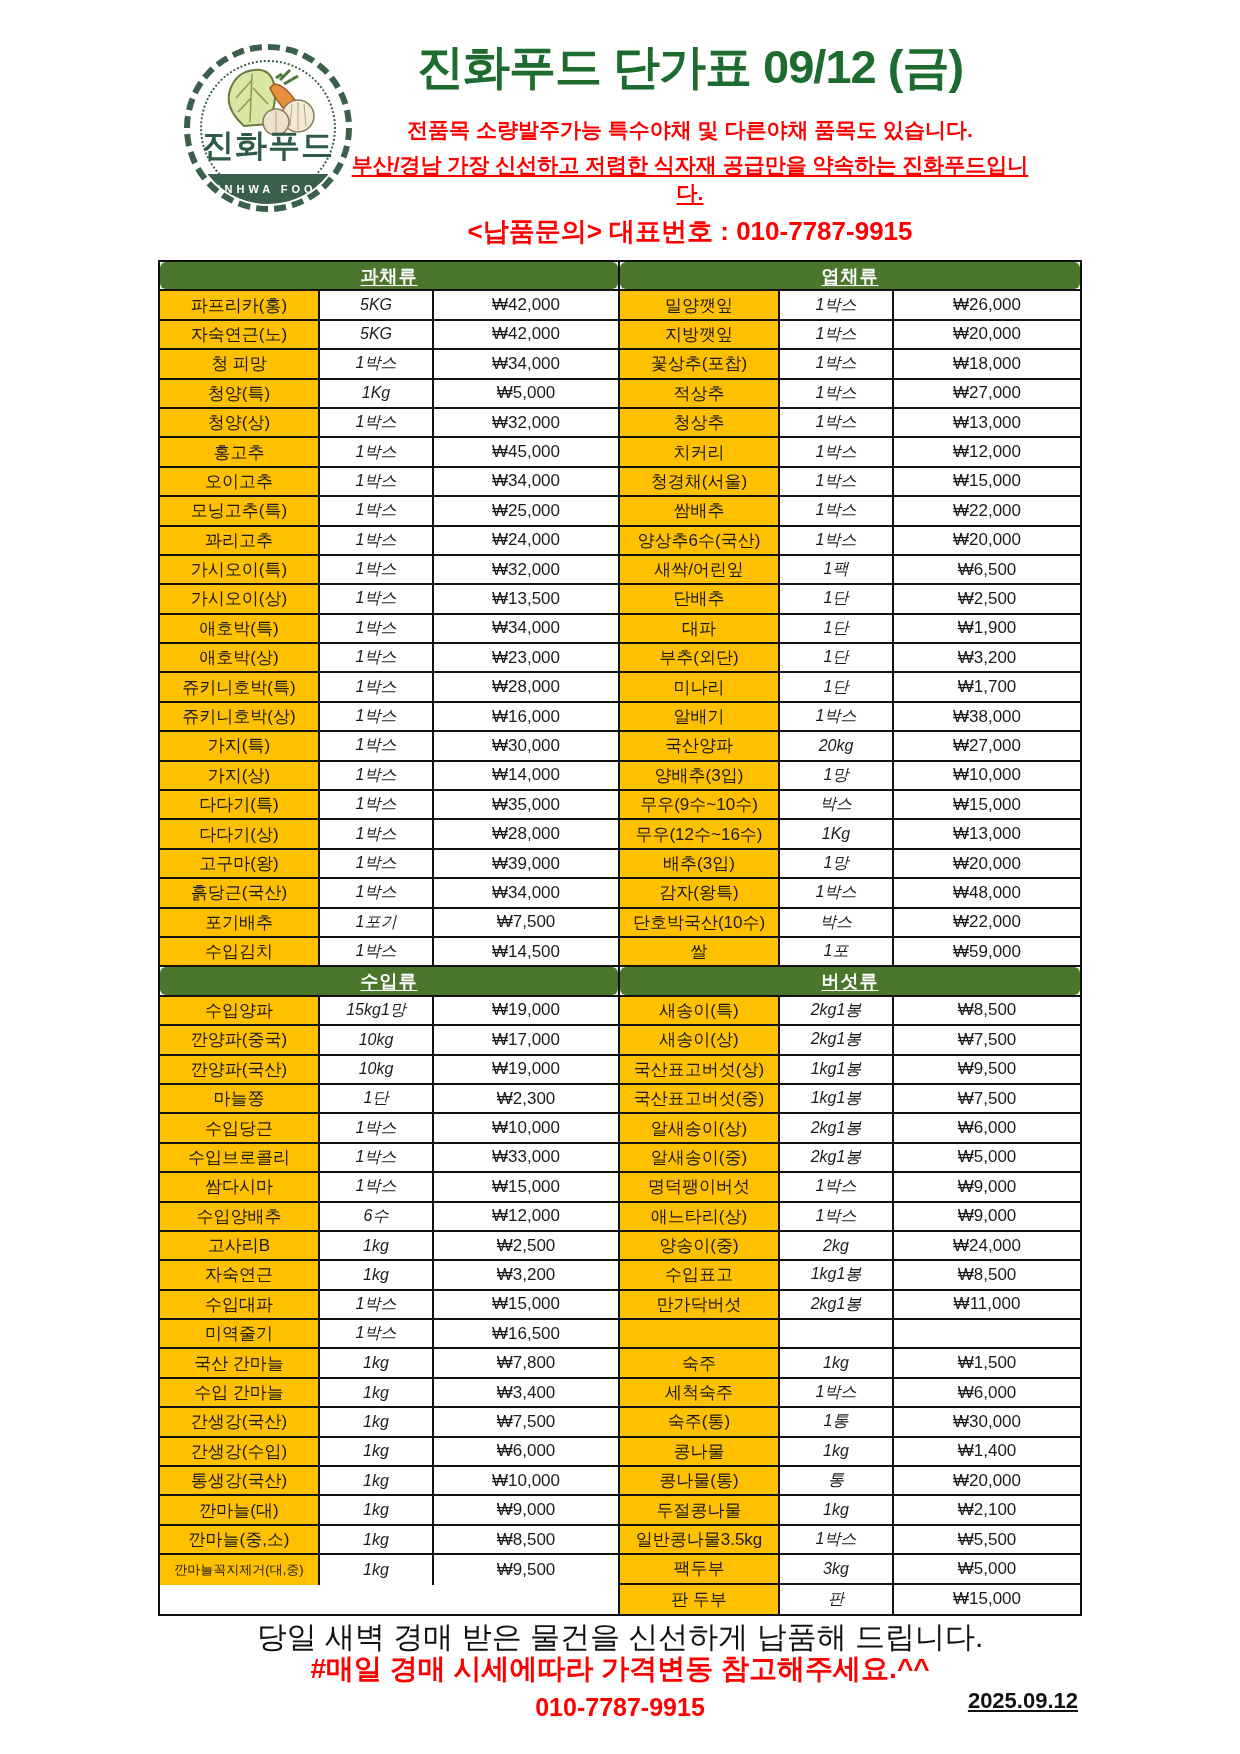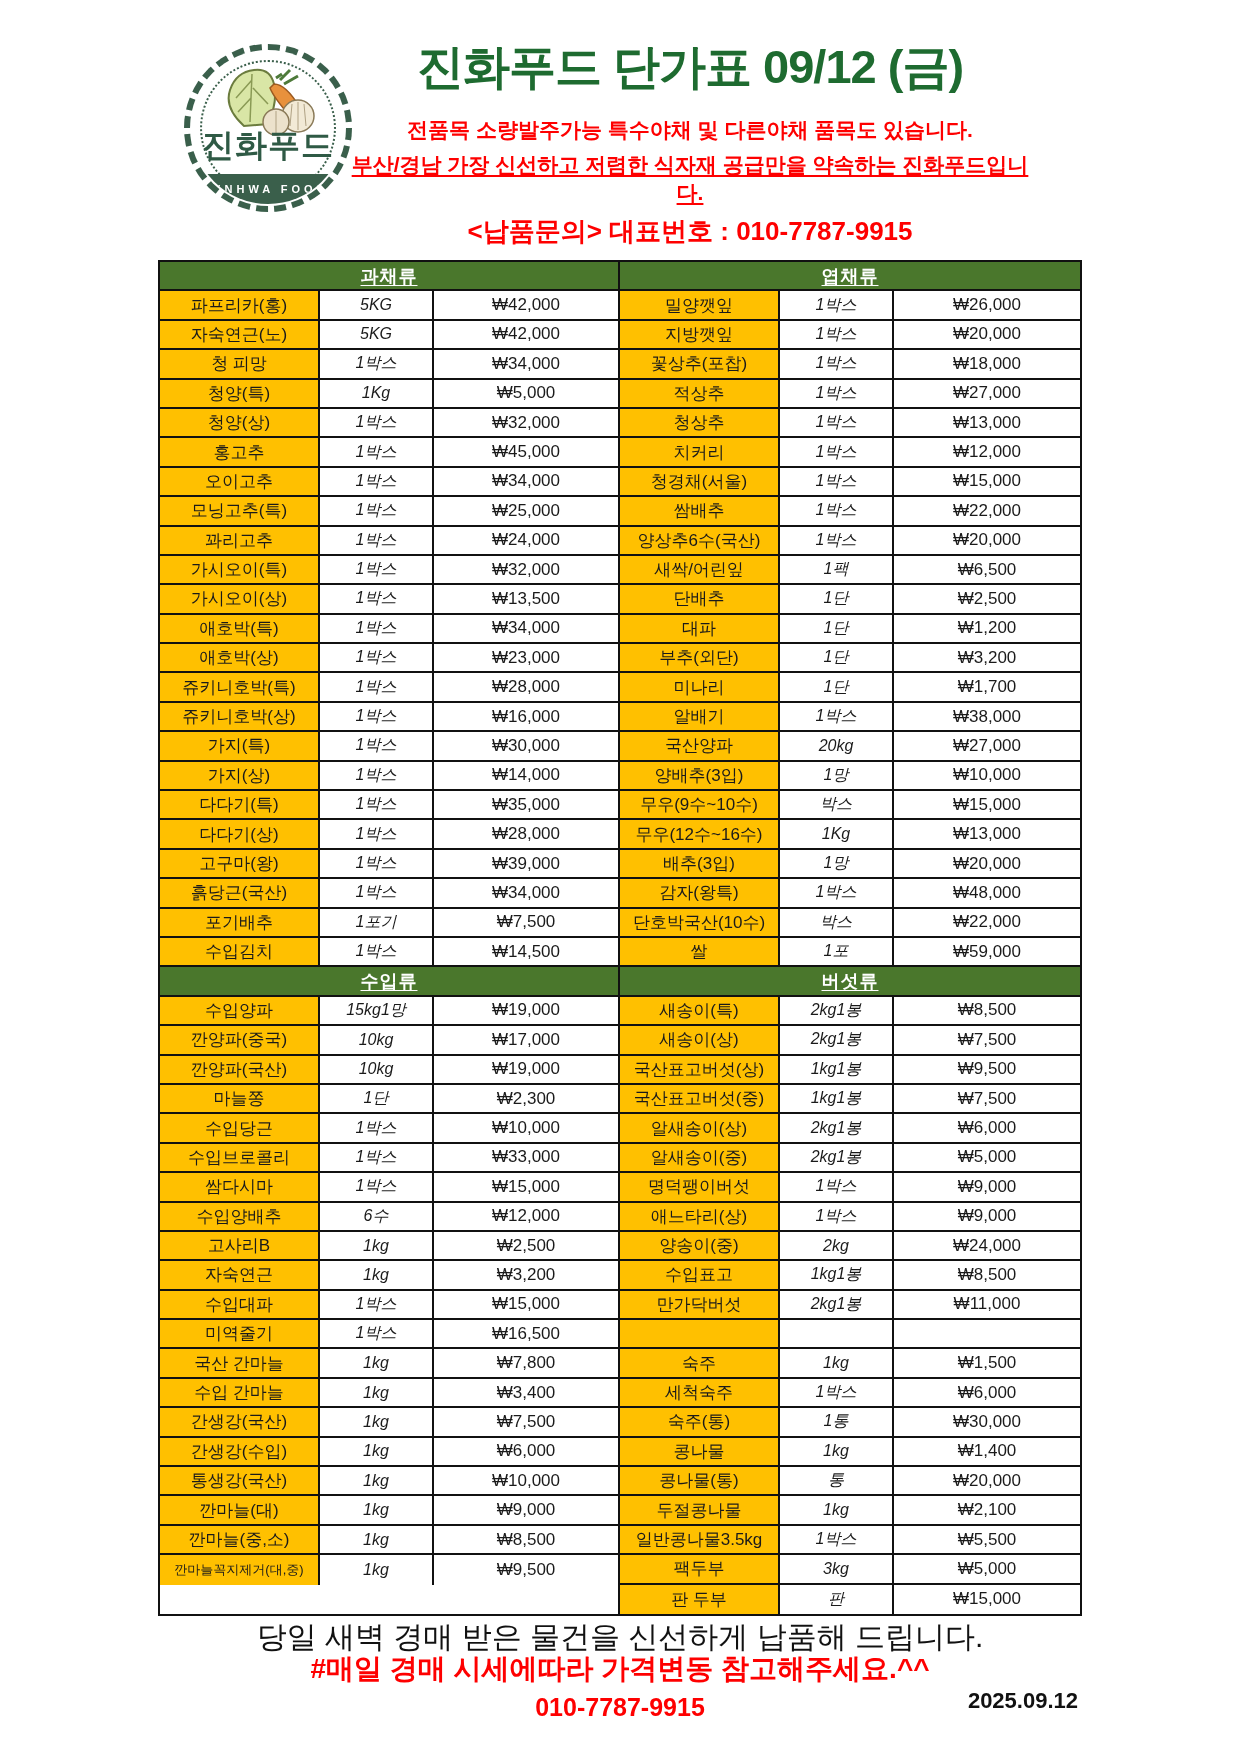--- a/index.html
+++ b/index.html
@@ -28,33 +28,33 @@
 
   
   .price-table { position:absolute; left:158px; top:260px; width:924px; height:1356px;
                  border:2px solid #111; background:#fff; display:flex; }
   .half { width:50%; display:grid; grid-template-rows:repeat(46,1fr); }
   .half.left { border-right:2px solid #111; }
   .slot { display:grid; grid-template-columns:160px 114px 1fr; border-bottom:2px solid #111; min-height:0; }
   .half .slot:last-child { border-bottom:none; }
   .sec { grid-column:1/-1; background:#4a772c; color:#fff; display:flex; align-items:center;
          justify-content:center; font-size:18px; font-weight:800;
-         text-decoration:underline; text-underline-offset:3px; letter-spacing:1px; }
+         text-decoration:underline; text-underline-offset:3px; letter-spacing:1px;border-radius:6px; }
   .cell { display:flex; align-items:center; justify-content:center; min-width:0; color:#1a1a1a; }
   .cell.name { background:#ffc000; border-right:2px solid #111; font-size:17px; white-space:nowrap; }
   .cell.name.tight { font-size:13px;text-align:center; }
   .cell.unit { border-right:2px solid #111; font-style:italic; font-size:16px; white-space:nowrap; }
   .cell.price { font-size:17px; white-space:nowrap; }
 
   
   .footer-line { position:absolute; left:158px; width:924px; text-align:center; }
   .f1 { top:1617px; font-size:30px; font-weight:400; color:#111; }
   .f2 { top:1650px; font-size:28px; font-weight:800; color:#fe0000; }
   .f3 { top:1693px; font-size:25px; font-weight:800; color:#fe0000; }
-  .f-date { position:absolute; right:162px; top:1688px; font-size:22px; font-weight:800; color:#111; }
+  .f-date { position:absolute; right:162px; top:1688px; font-size:22px; font-weight:800; color:#111;text-decoration:underline; }
 </style>
 </head>
 <body>
 
 <div class="page">
 
   <div class="logo">
     <div class="logo-inner">
       <div class="logo-dotted"></div>
       <svg class="logo-veg" width="104" height="78" viewBox="0 0 104 78">
@@ -359,21 +359,21 @@
           <div class="cell price">₩6,500</div>
         </div>
         <div class="slot">
           <div class="cell name">단배추</div>
           <div class="cell unit">1단</div>
           <div class="cell price">₩2,500</div>
         </div>
         <div class="slot">
           <div class="cell name">대파</div>
           <div class="cell unit">1단</div>
-          <div class="cell price">₩1,200</div>
+          <div class="cell price">₩1,900</div>
         </div>
         <div class="slot">
           <div class="cell name">부추(외단)</div>
           <div class="cell unit">1단</div>
           <div class="cell price">₩3,200</div>
         </div>
         <div class="slot">
           <div class="cell name">미나리</div>
           <div class="cell unit">1단</div>
           <div class="cell price">₩1,700</div>

